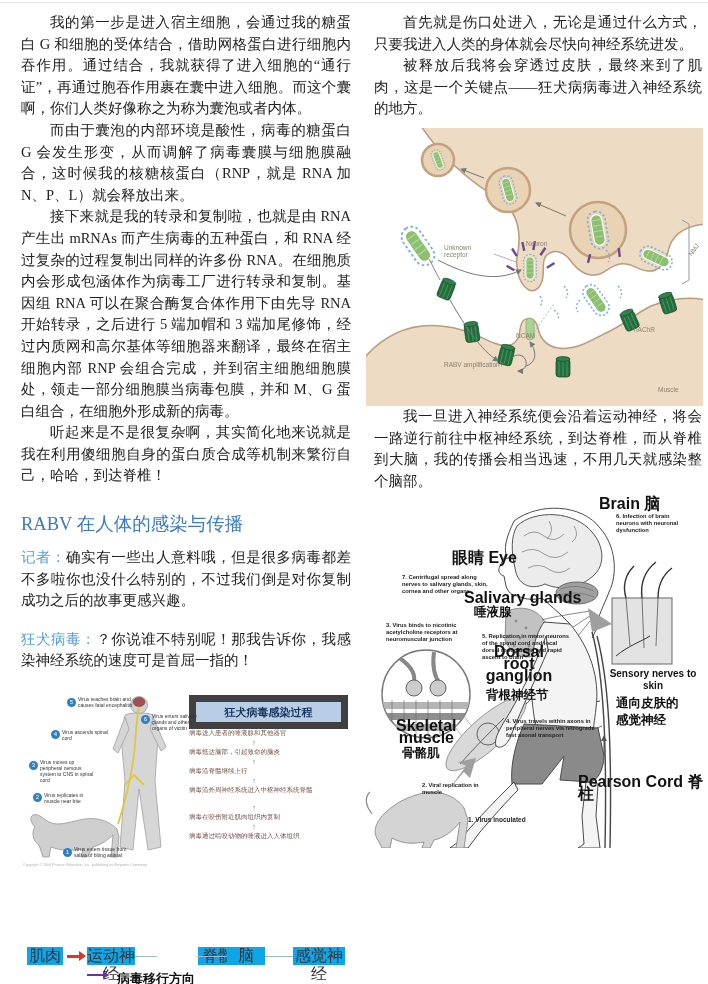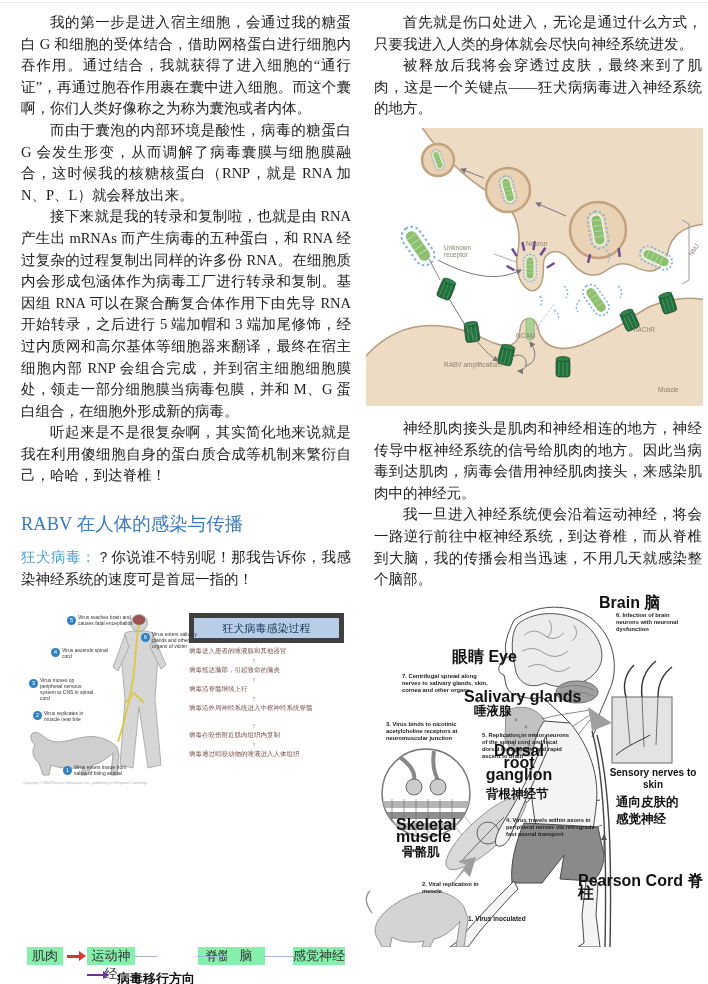--- a/index.html
+++ b/index.html
@@ -14,30 +14,30 @@
   .dialog{margin:0 0 17px 0;font-size:14.5px;line-height:21.6px;text-align:justify;}
   .speaker{font-weight:normal;}
   
   .fig-infect{position:relative;width:330px;height:184px;margin-top:6px;
               font-family:"Liberation Sans","DejaVu Sans",sans-serif;}
   .fig-infect svg{position:absolute;left:0;top:0;}
   .badge{position:absolute;width:9px;height:9px;border-radius:50%;background:#2f7fc1;color:#fff;
          font-size:6px;line-height:9px;text-align:center;}
   .enstep{position:absolute;font-size:5px;line-height:6px;color:#333;}
   .ptitle{position:absolute;left:168px;top:6px;width:145px;height:20px;background:#b9cde6;
-          border:5px solid #404040;color:#17365d;font-weight:normal;font-size:11px;
+          border:7px solid #404040;color:#17365d;font-weight:bold;font-size:11px;
           text-align:center;line-height:20px;}
   .zhstep{position:absolute;left:168px;width:158px;font-size:6.5px;line-height:8px;color:#74504a;}
   .uparrow{position:absolute;left:228px;width:10px;text-align:center;font-size:7px;color:#555;line-height:8px;}
   .copyline{position:absolute;left:2px;top:174px;font-size:3.6px;color:#b0b0b0;}
   
   .flowbar{position:absolute;left:15px;top:941px;width:340px;height:42px;
            font-family:"Liberation Sans","DejaVu Sans",sans-serif;}
-  .fbox{position:absolute;top:6px;height:18px;background:#86efac;color:#333;
-        font-size:13px;text-align:center;line-height:18px;}
+  .fbox{position:absolute;top:6px;height:18px;background:#0ea5e9;color:#333;
+        font-size:16px;text-align:center;line-height:18px;}
   .conn{position:absolute;top:14.5px;height:1.5px;background:#9fb8d8;}
   .redline{position:absolute;top:14px;height:2.5px;background:#d9392b;}
   .redhead{position:absolute;top:10px;width:0;height:0;border-left:7px solid #d9392b;
            border-top:5px solid transparent;border-bottom:5px solid transparent;}
   .purline{position:absolute;top:33px;height:2px;background:#7030a0;}
   .purhead{position:absolute;top:30px;width:0;height:0;border-left:6px solid #7030a0;
            border-top:4px solid transparent;border-bottom:4px solid transparent;}
   .flowlegend{position:absolute;left:102px;top:29px;font-size:13px;font-weight:bold;color:#111;text-align:right;}
   
   .fig-nmj{position:relative;width:337px;height:278px;margin:8px 0 0 -8px;
@@ -60,20 +60,21 @@
   <div class="topline"></div>
 
   <div class="col col-left">
     <p class="para">我的第一步是进入宿主细胞，会通过我的糖蛋白 G 和细胞的受体结合，借助网格蛋白进行细胞内吞作用。通过结合，我就获得了进入细胞的“通行证”，再通过胞吞作用裹在囊中进入细胞。而这个囊啊，你们人类好像称之为称为囊泡或者内体。</p>
     <p class="para">而由于囊泡的内部环境是酸性，病毒的糖蛋白 G 会发生形变，从而调解了病毒囊膜与细胞膜融合，这时候我的核糖核蛋白（RNP，就是 RNA 加 N、P、L）就会释放出来。</p>
     <p class="para">接下来就是我的转录和复制啦，也就是由 RNA 产生出 mRNAs 而产生病毒的五种蛋白，和 RNA 经过复杂的过程复制出同样的许多份 RNA。在细胞质内会形成包涵体作为病毒工厂进行转录和复制。基因组 RNA 可以在聚合酶复合体作用下由先导 RNA 开始转录，之后进行 5 端加帽和 3 端加尾修饰，经过内质网和高尔基体等细胞器来翻译，最终在宿主细胞内部 RNP 会组合完成，并到宿主细胞细胞膜处，领走一部分细胞膜当病毒包膜，并和 M、G 蛋白组合，在细胞外形成新的病毒。</p>
     <p class="para">听起来是不是很复杂啊，其实简化地来说就是我在利用傻细胞自身的蛋白质合成等机制来繁衍自己，哈哈，到达脊椎！</p>
 
     <h2 class="h2" style="color:#3a7bbf;">RABV 在人体的感染与传播</h2>
 
+    <p class="dialog"><span class="speaker" style="color:#54a0d4;">记者：</span><span>确实有一些出人意料哦，但是很多病毒都差不多啦你也没什么特别的，不过我们倒是对你复制成功之后的故事更感兴趣。</span></p>
     <p class="dialog"><span class="speaker" style="color:#54a0d4;">狂犬病毒：</span><span>？你说谁不特别呢！那我告诉你，我感染神经系统的速度可是首屈一指的！</span></p>
 
     <div class="fig-infect">
       <svg width="330" height="184" viewBox="0 0 330 184">
 
         <g>
           <path d="M104,26 C110,23 126,23 132,26 L137,48 L134,92 L140,158 L127,161 L118,100 L112,161 L99,158 L104,92 L100,48 Z" fill="#d6d6d6" stroke="#a0a0a0" stroke-width="0.8"></path>
           <path d="M104,28 L92,60 L97,64 L108,40 Z" fill="#d6d6d6" stroke="#a0a0a0" stroke-width="0.8"></path>
           <path d="M132,28 L145,58 L140,62 L129,40 Z" fill="#d6d6d6" stroke="#a0a0a0" stroke-width="0.8"></path>
           <circle cx="118" cy="16" r="8.5" fill="#d2d2d2" stroke="#9a9a9a" stroke-width="0.8"></circle>
@@ -240,21 +241,20 @@
       </svg>
       <div class="nlab" style="left:160px;top:112px;">Neuron</div>
       <div class="nlab" style="left:321px;top:118px;transform:rotate(-55deg);">NMJ</div>
       <div class="nlab" style="left:78px;top:116px;width:50px;">Unknown receptor</div>
       <div class="nlab" style="left:150px;top:204px;">NCAM</div>
       <div class="nlab" style="left:268px;top:198px;">nAChR</div>
       <div class="nlab" style="left:292px;top:258px;">Muscle</div>
       <div class="nlab" style="left:78px;top:233px;">RABV amplification?</div>
     </div>
 
-    <p class="para para-mid">神经肌肉接头是肌肉和神经相连的地方，神经传导中枢神经系统的信号给肌肉的地方。因此当病毒到达肌肉，病毒会借用神经肌肉接头，来感染肌肉中的神经元。</p>
     <p class="para">我一旦进入神经系统便会沿着运动神经，将会一路逆行前往中枢神经系统，到达脊椎，而从脊椎到大脑，我的传播会相当迅速，不用几天就感染整个脑部。</p>
 
     <div class="fig-anat">
       <svg width="340" height="352" viewBox="0 0 340 352">
         <defs>
           <marker id="ah2" markerWidth="6" markerHeight="6" refX="5" refY="3" orient="auto">
               <path d="M0,0 L6,3 L0,6 Z" fill="#555"></path>
             </marker>
           <clipPath id="insetclip">
               <circle cx="62" cy="198" r="44"></circle>
@@ -364,20 +364,20 @@
       <div class="alab-b" style="left:100px;top:96px;">Salivary glands</div>
       <div class="azh" style="left:110px;top:109px;">唾液腺</div>
       <div class="astep" style="left:22px;top:126px;width:86px;">3. Virus binds to nicotinic acetylcholine receptors at neuromuscular junction</div>
       <div class="astep" style="left:118px;top:137px;width:92px;">5. Replication in motor neurons of the spinal cord and local dorsal root ganglia and rapid ascent to brain</div>
       <div class="alab-b" style="left:118px;top:150px;width:74px;text-align:center;">Dorsal root ganglion</div>
       <div class="azh" style="left:122px;top:192px;">背根神经节</div>
       <div class="alab-b" style="left:244px;top:172px;width:90px;text-align:center;font-size:10px;">Sensory nerves to skin</div>
       <div class="azh" style="left:252px;top:200px;">通向皮肤的</div>
       <div class="azh" style="left:252px;top:217px;">感觉神经</div>
       <div class="astep" style="left:142px;top:222px;width:90px;">4. Virus travels within axons in peripheral nerves via retrograde fast axonal transport</div>
-      <div class="alab-b" style="left:32px;top:224px;width:58px;text-align:left;">Skeletal muscle</div>
+      <div class="alab-b" style="left:32px;top:224px;width:58px;text-align:right;">Skeletal muscle</div>
       <div class="azh" style="left:38px;top:250px;">骨骼肌</div>
       <div class="alab-b" style="left:214px;top:280px;">Pearson Cord 脊柱</div>
       <div class="astep" style="left:58px;top:286px;width:60px;">2. Viral replication in muscle</div>
       <div class="astep" style="left:104px;top:320px;font-size:6.5px;">1. Virus inoculated</div>
     </div>
   </div>
 </div>
 
 </body></html>

